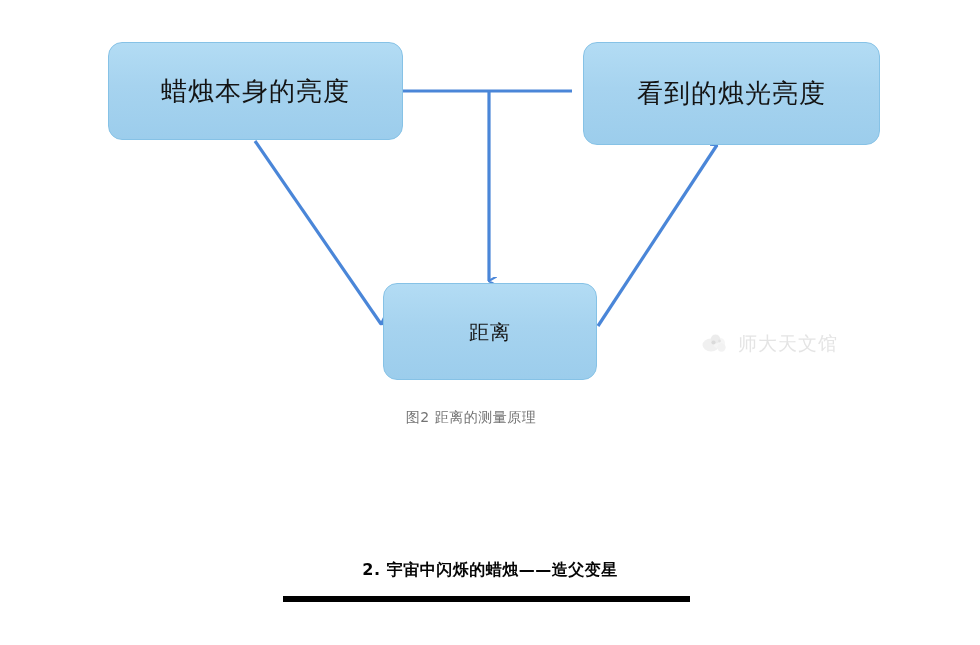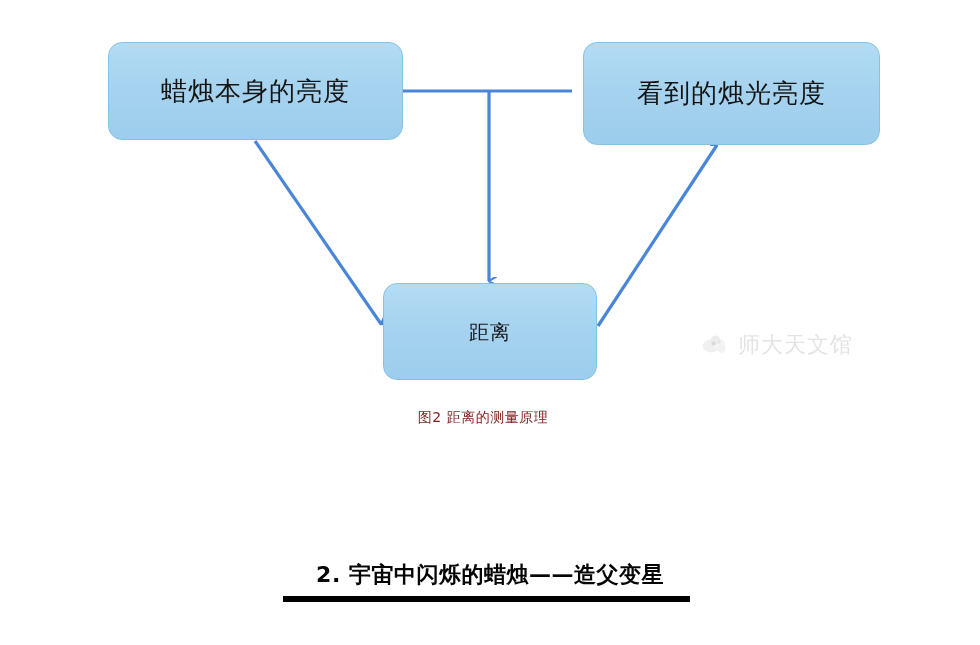--- a/index.html
+++ b/index.html
@@ -85,26 +85,26 @@
     height: 97px;
   }
 
   #node-distance .node-label {
     font-size: 20px;
   }
 
   
   #figure-caption {
     position: absolute;
-    left: 12px;
+    left: 0;
     top: 409px;
     width: 942px;
     text-align: center;
     font-size: 14px;
-    color: #7f1d1d;
+    color: #737373;
     letter-spacing: 0.5px;
   }
 
   
   #watermark {
     position: absolute;
     left: 702px;
     top: 330px;
     display: flex;
     align-items: center;
@@ -113,35 +113,35 @@
     user-select: none;
   }
 
   #watermark-logo {
     width: 28px;
     height: 28px;
     position: relative;
   }
 
   #watermark-text {
-    font-size: 22px;
+    font-size: 19px;
     color: #cfcfcf;
     letter-spacing: 1px;
     font-weight: 400;
     font-family: Liberation Serif, serif;
   }
 
   
   #section-heading {
     position: absolute;
     left: 0;
     top: 560px;
     width: 980px;
     text-align: center;
-    font-size: 22px;
+    font-size: 16px;
     font-weight: bold;
     color: #050505;
     letter-spacing: 0.5px;
   }
 
   #section-rule {
     position: absolute;
     left: 283px;
     top: 596px;
     width: 407px;

